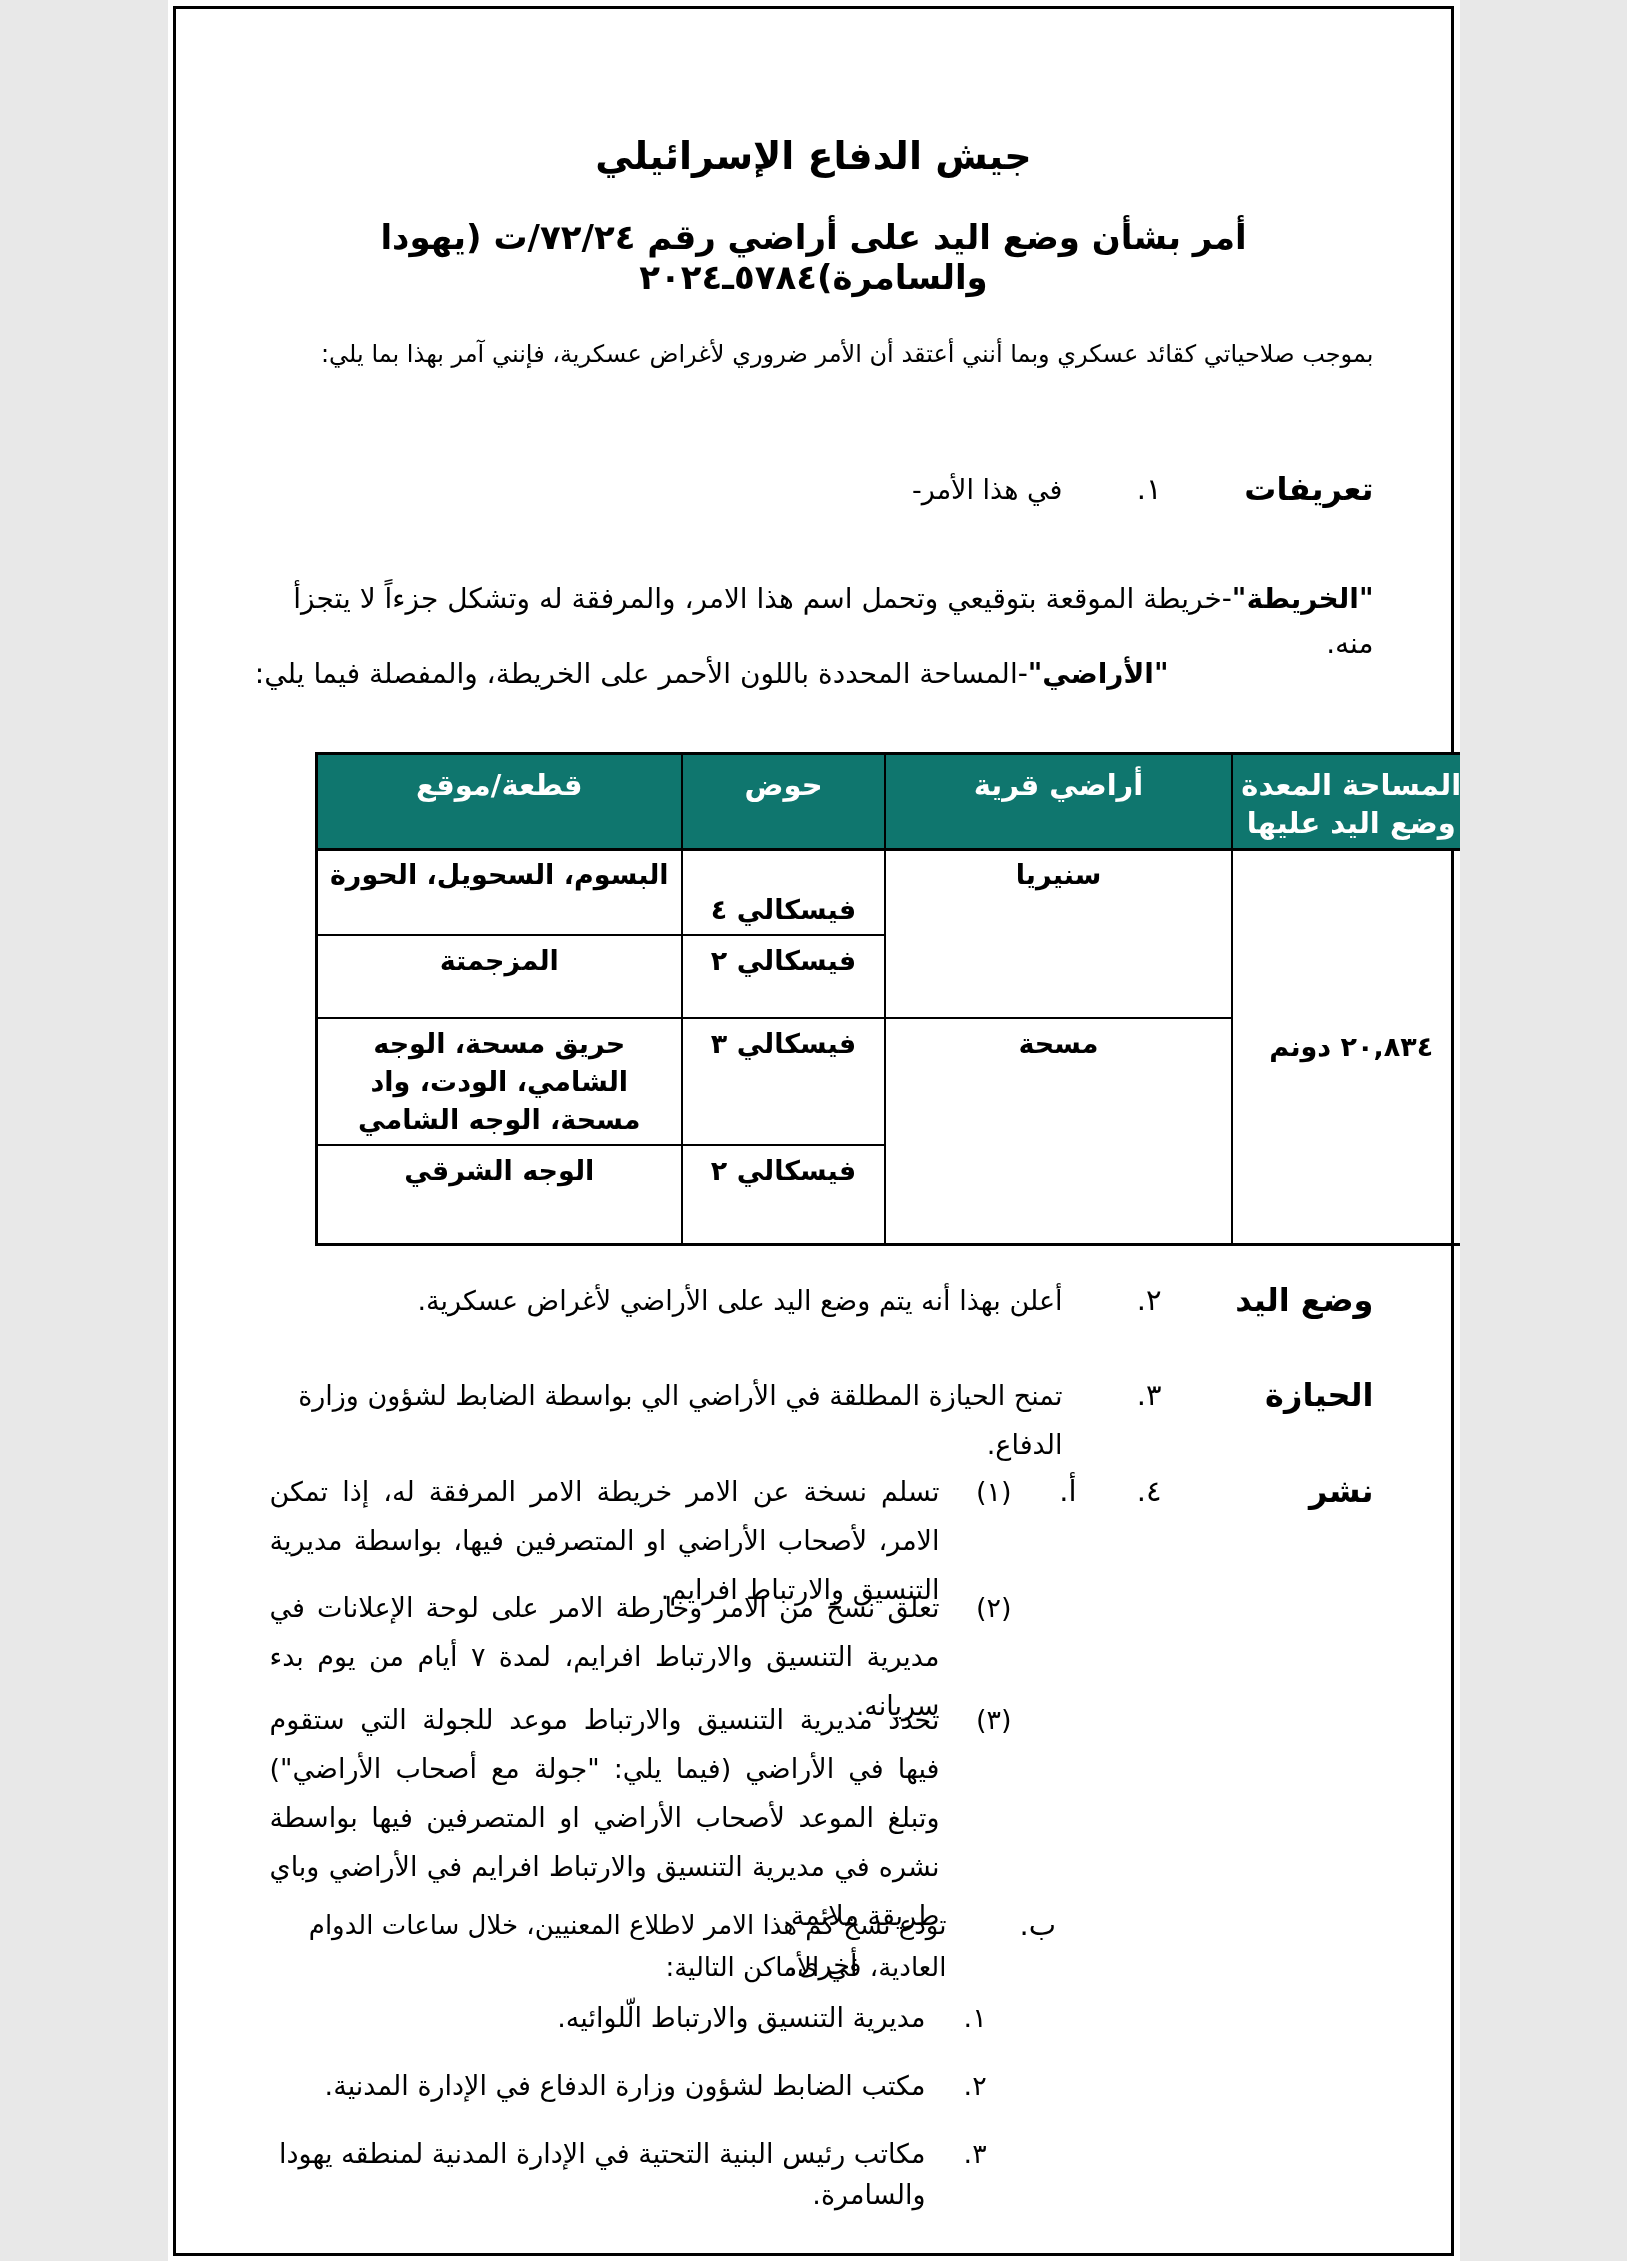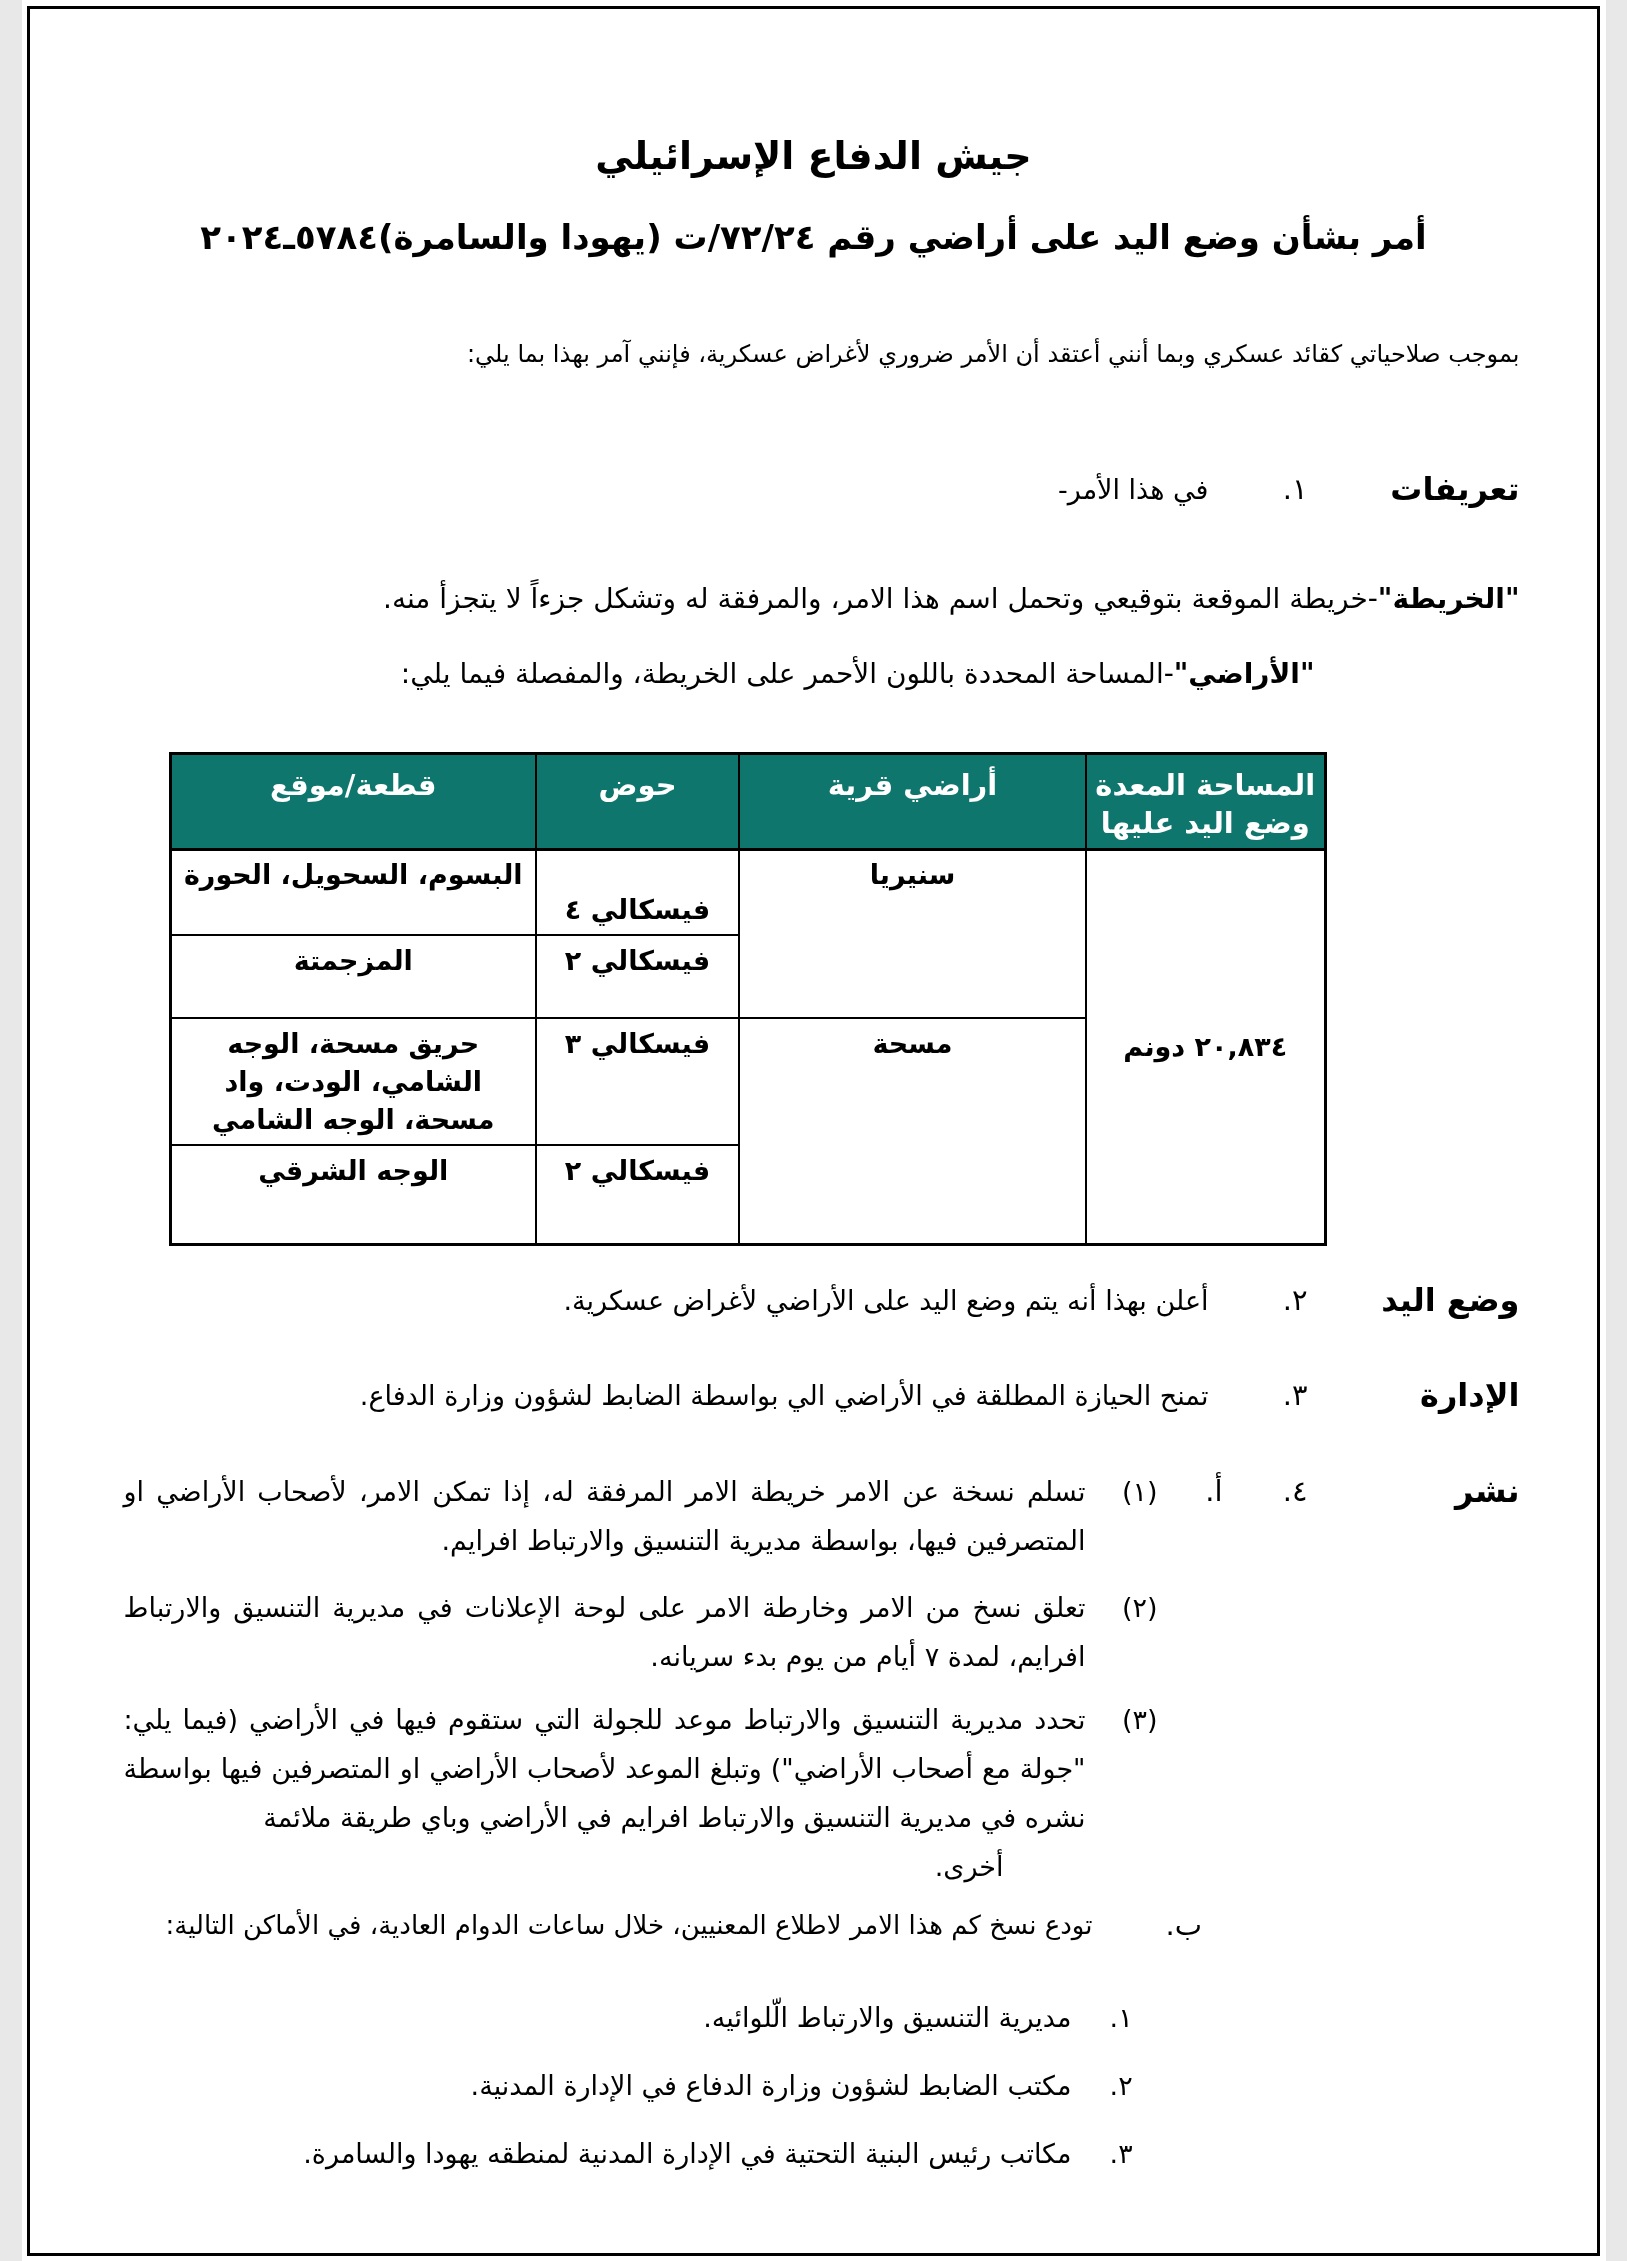--- a/index.html
+++ b/index.html
@@ -1,18 +1,18 @@
 <!DOCTYPE html>
 <html lang="ar" dir="rtl" style="font-size:11px"><head>
 <meta charset="utf-8">
 <style>
   html,body { margin:0; padding:0; background:#e8e8e8; }
   .page {
     position:relative;
-    width:1584px; height:2261px;
+    width:1292px; height:2261px;
     margin:0 auto;
     background:#ffffff;
     font-family:"DejaVu Sans", sans-serif;
     color:#000;
     direction:rtl;
     overflow:hidden;
   }
   .frame {
     position:absolute; top:5.5px; left:5.5px; right:5.5px; bottom:5.5px;
     border:3.4px solid #000;
@@ -156,21 +156,21 @@
   </tbody>
     </table>
 
   <div class="clause" style="top:1276px">
     <div class="c-label">وضع اليد</div>
     <div class="c-num">٢.</div>
     <div class="c-text-line">أعلن بهذا أنه يتم وضع اليد على الأراضي لأغراض عسكرية.</div>
   </div>
 
   <div class="clause" style="top:1371px">
-    <div class="c-label">الإدارة</div>
+    <div class="c-label">الحيازة</div>
     <div class="c-num">٣.</div>
     <div class="c-text-line">تمنح الحيازة المطلقة في الأراضي الي بواسطة الضابط لشؤون وزارة الدفاع.</div>
   </div>
 
   <div class="clause" style="top:1467px">
     <div class="c-label">نشر</div>
     <div class="c-num4">٤.</div>
     <div class="c-letter">أ.</div>
     <div class="c-marker">(١)</div>
     <div class="c-text">تسلم نسخة عن الامر خريطة الامر المرفقة له، إذا تمكن الامر، لأصحاب الأراضي او المتصرفين فيها، بواسطة مديرية التنسيق والارتباط افرايم.</div>

